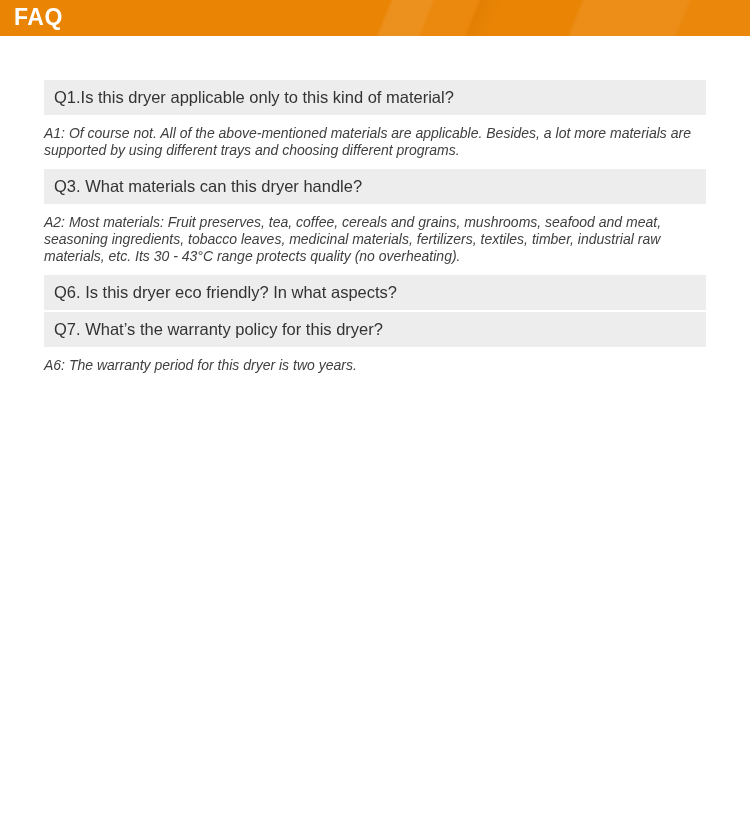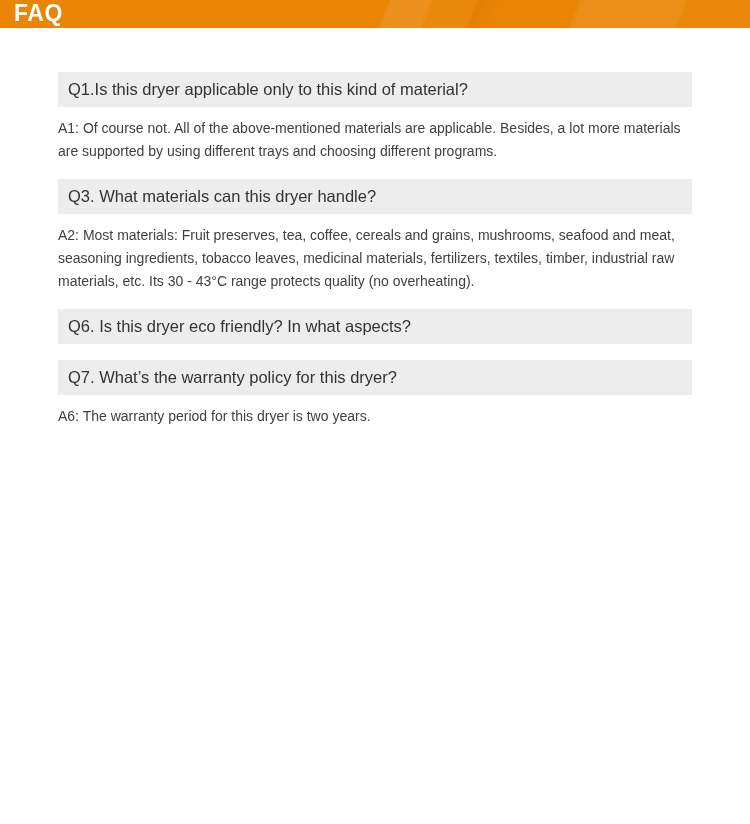--- a/index.html
+++ b/index.html
@@ -13,21 +13,21 @@
   html, body { margin: 0; padding: 0; }
   body {
     width: 750px;
     min-height: 824px;
     background: #ffffff;
     font-family: "Liberation Sans", sans-serif;
     -webkit-font-smoothing: antialiased;
   }
   .banner {
     position: relative;
-    height: 28px;
+    height: 36px;
     background: var(--banner, #ea8404);
     overflow: hidden;
   }
   .banner-streaks {
     position: absolute;
     inset: 0;
     background: linear-gradient(112deg,
       rgba(255,255,255,0)    0%,
       rgba(255,255,255,0)    51%,
       rgba(255,255,255,0.10) 51.5%,
@@ -52,36 +52,37 @@
     font-size: 23px;
     line-height: 1;
     font-weight: 700;
     letter-spacing: 0.5px;
     color: var(--banner-text, #ffffff);
     z-index: 1;
   }
   .content {
     margin: 44px 42px 0 42px;
   }
-  .faq-item { margin: 16px; }
+  .faq-item { margin: 2px; }
   .q-bar {
     height: 35px;
     line-height: 35px;
     background: var(--question-bg, #ededed);
     color: var(--question-text, #333333);
     font-size: 16.5px;
     padding: 0 10px;
     white-space: nowrap;
     overflow: hidden;
   }
   .answer {
     margin: 10px 0 10px 0;
     font-size: 14px;
-    line-height: 23px;
+    line-height: 17px;
     color: var(--answer-text, #404040);
+    font-style: italic;
   }
 </style>
 </head>
 <body>
 
 <header class="banner">
   <span class="banner-streaks"></span>
   <h1 class="banner-title">FAQ</h1>
 </header>
 

